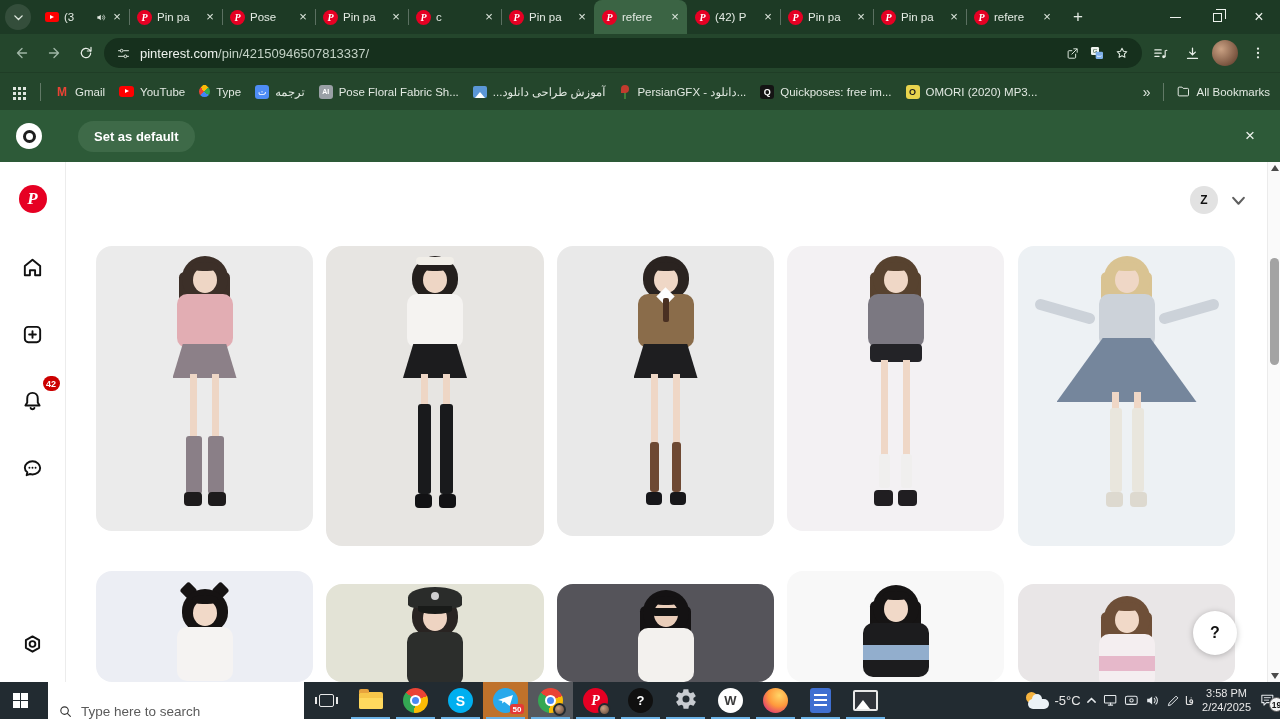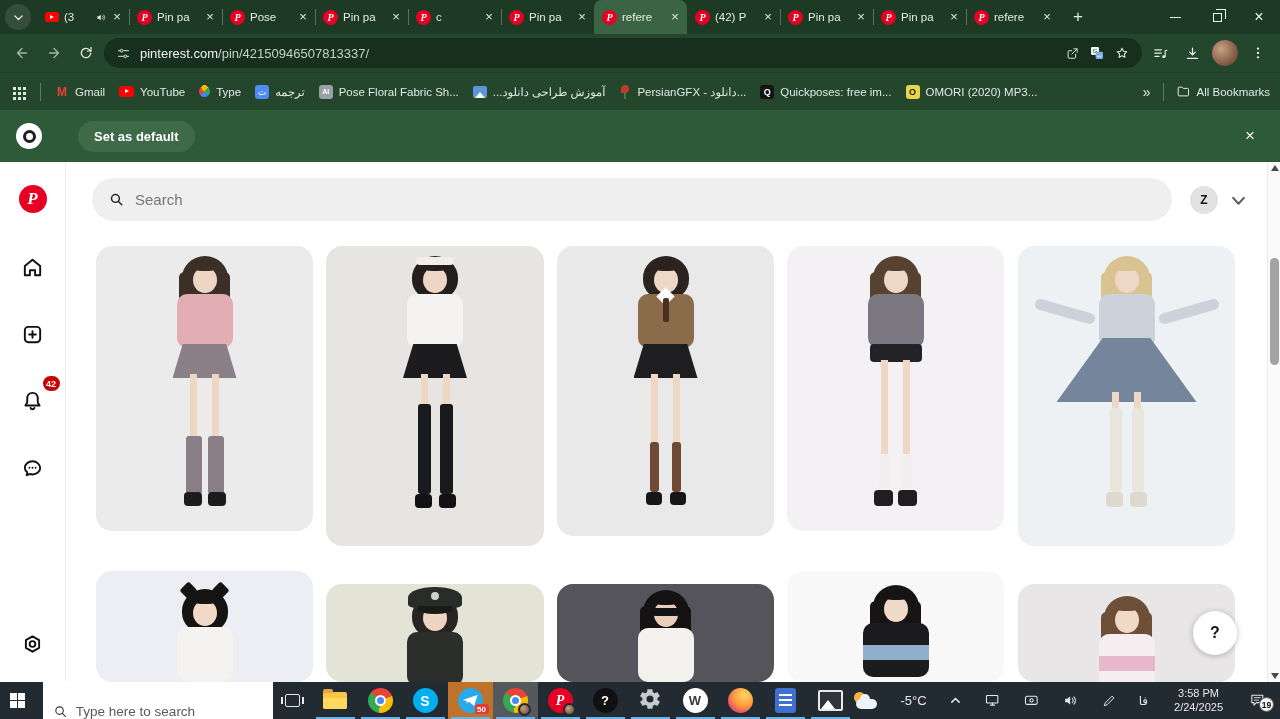--- a/index.html
+++ b/index.html
@@ -109,21 +109,21 @@
   .c-mid { width:11px; height:11px; background:#4a8af4; border:2.6px solid #fff; border-radius:50%; }
   .tb-tg { width:25px; height:25px; border-radius:50%; background:#29a9eb; position:relative; }
   .tb-tg::after { content:""; position:absolute; left:5px; top:7px; width:15px; height:11px; background:#fff; clip-path:polygon(0 45%,100% 0,78% 100%,42% 62%,28% 78%,28% 55%); }
   .ovl { position:absolute; right:-3px; bottom:-3px; width:13px; height:13px; border-radius:50%; background:radial-gradient(circle at 35% 35%,#caa183,#5d4434); border:2px solid #222b31; }
   .tb-ffx { width:25px; height:25px; border-radius:50%; background:radial-gradient(circle at 65% 30%,#ffd567,#ff9a3c 45%,#e4456b 78%,#b5007f); }
   .tb-doc { width:21px; height:25px; background:#3f6fd1; border-radius:3px; position:relative; }
   .tb-doc::after { content:""; position:absolute; left:4px; top:6px; width:13px; height:2px; background:#fff; box-shadow:0 5px 0 #fff,0 10px 0 #fff; }
   .tb-photos { width:25px; height:21px; background:#30343a; border:2px solid #e8e8e8; border-radius:2px; position:relative; overflow:hidden; }
   .tb-photos::after { content:""; position:absolute; bottom:0; left:1px; border-left:7px solid transparent; border-right:7px solid transparent; border-bottom:9px solid #fff; }
   .appbadge { position:absolute; right:4px; bottom:5px; background:#e53935; color:#fff; font-size:8px; font-weight:700; border-radius:3px; padding:0.5px 2.5px; }
-  #tray { margin-left:auto; display:flex; align-items:center; gap:22px; padding-right:10px; }
+  #tray { margin-left:auto; display:flex; align-items:center; gap:4px; padding-right:0; }
   .wx { position:relative; width:26px; height:22px; }
   .wx-sun { position:absolute; left:1px; top:2px; width:11px; height:11px; border-radius:50%; background:#f6b33e; }
   .wx-cloud { position:absolute; left:3px; top:9px; width:21px; height:10px; background:#ecf2f6; border-radius:7px; }
   .wx-cloud::before { content:""; position:absolute; left:4px; top:-5px; width:10px; height:10px; border-radius:50%; background:#ecf2f6; }
   #wx-temp { font-size:13px; }
   .trayic { display:flex; align-items:center; justify-content:center; color:#e3e7ea; }
   #tb-lang { font-size:12px; }
   #tb-clock { text-align:center; font-size:11px; line-height:13.5px; padding:0 4px; }
   #tb-notif { position:relative; padding-right:4px; }
   #notif-badge { position:absolute; right:-4px; bottom:-3px; width:15px; height:15px; border-radius:50%; background:#f2f2f2; color:#111; border:1px solid #555; font-size:8.5px; font-weight:700; display:flex; align-items:center; justify-content:center; }
@@ -380,27 +380,20 @@
         </svg>
     </div>
     <div class="sbi" style="top:462px;">
       <svg viewBox="0 0 24 24" width="23" height="23">
           <path d="M12 3.5l6.9 4v8l-6.9 4-6.9-4v-8z" fill="none" stroke="#111" stroke-width="2" stroke-linejoin="round"></path>
           <circle cx="12" cy="11.5" r="3" fill="none" stroke="#111" stroke-width="2"></circle>
         </svg>
     </div>
   </div>
 
-  <div id="searchwrap">
-    <svg viewBox="0 0 24 24" width="17" height="17">
-        <circle cx="10.5" cy="10.5" r="5.5" fill="none" stroke="#2a2a2a" stroke-width="2.2"></circle>
-        <path d="M14.8 14.8l4.6 4.6" stroke="#2a2a2a" stroke-width="2.2" stroke-linecap="round"></path>
-      </svg>
-    <input readonly="" placeholder="Search" style="">
-  </div>
   <div id="hdr-avatar">Z</div>
   <div id="hdr-chevron">
     <svg viewBox="0 0 16 16" width="17" height="17">
         <path d="M3 5.5L8 11l5-5.5" fill="none" stroke="currentColor" stroke-width="2" stroke-linecap="round" stroke-linejoin="round"></path>
       </svg>
   </div>
 
   <div id="cards">
       <div class="card" aria-label="Model in pink crop tee, gray mini skirt, gray leg warmers and black platform shoes" style="left: 96px; top: 84px; width: 217px; height: 285px; background: rgb(235, 235, 235);">
         <div class="fig" style="top: 10px;">

